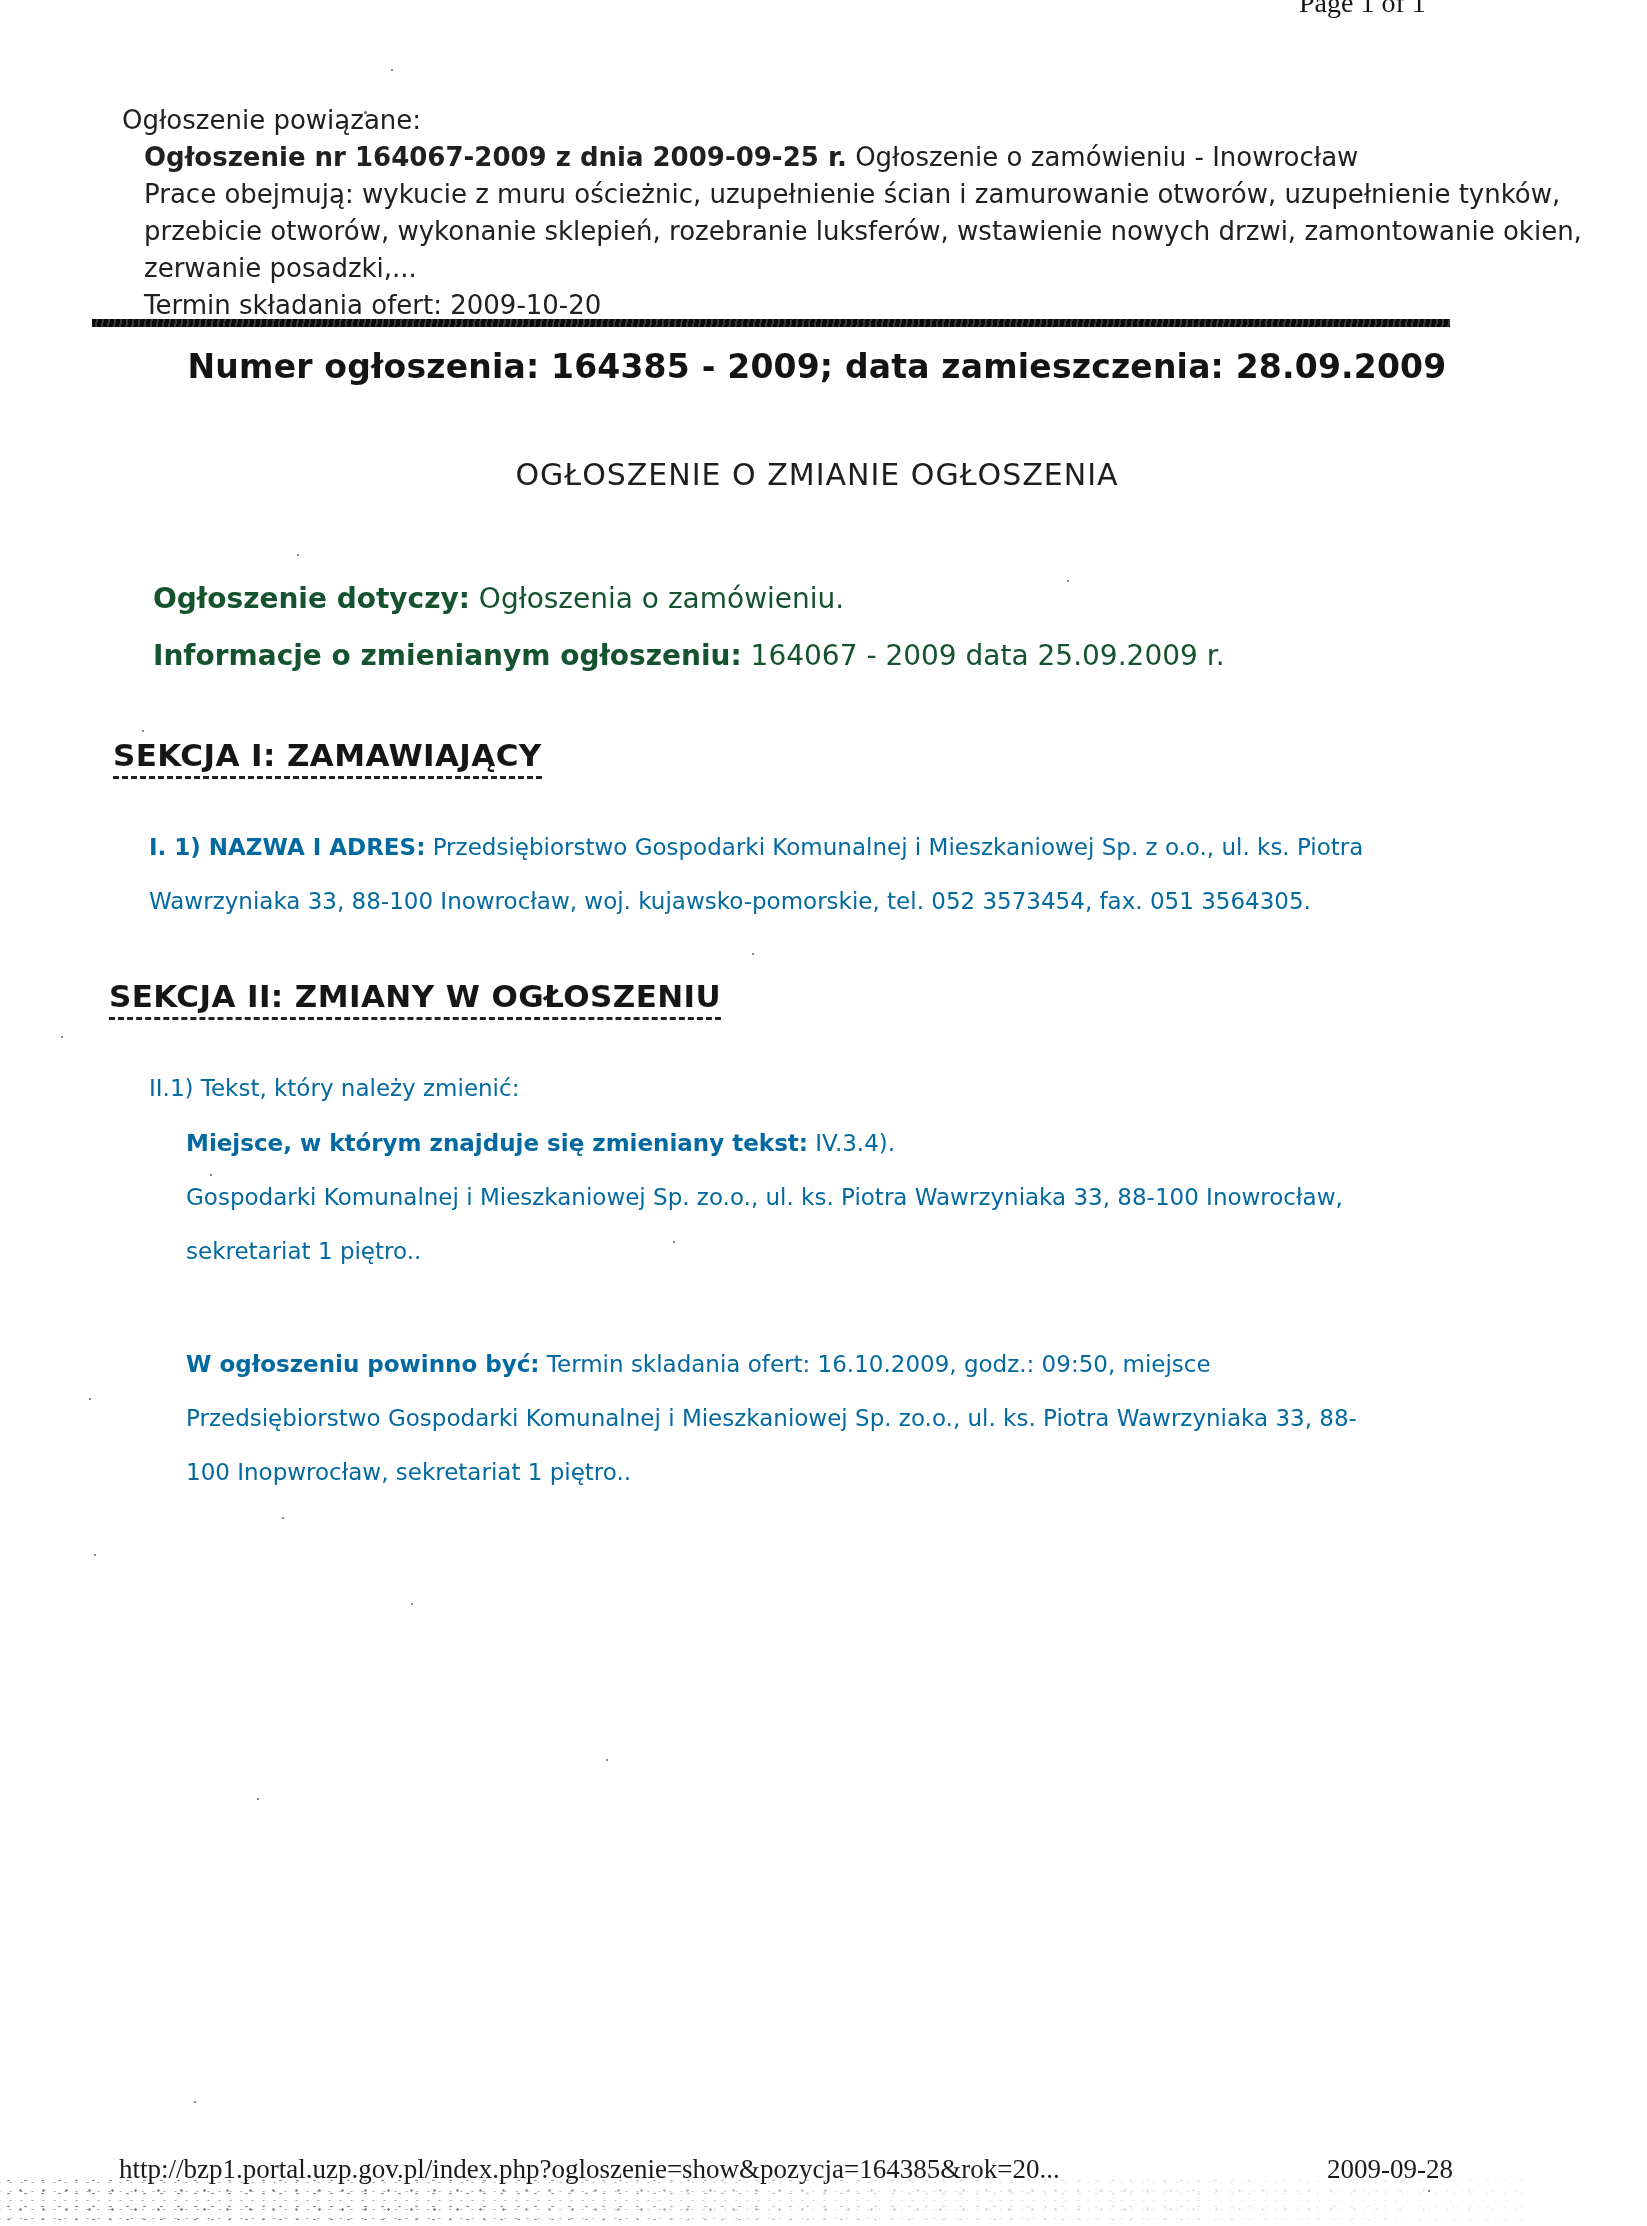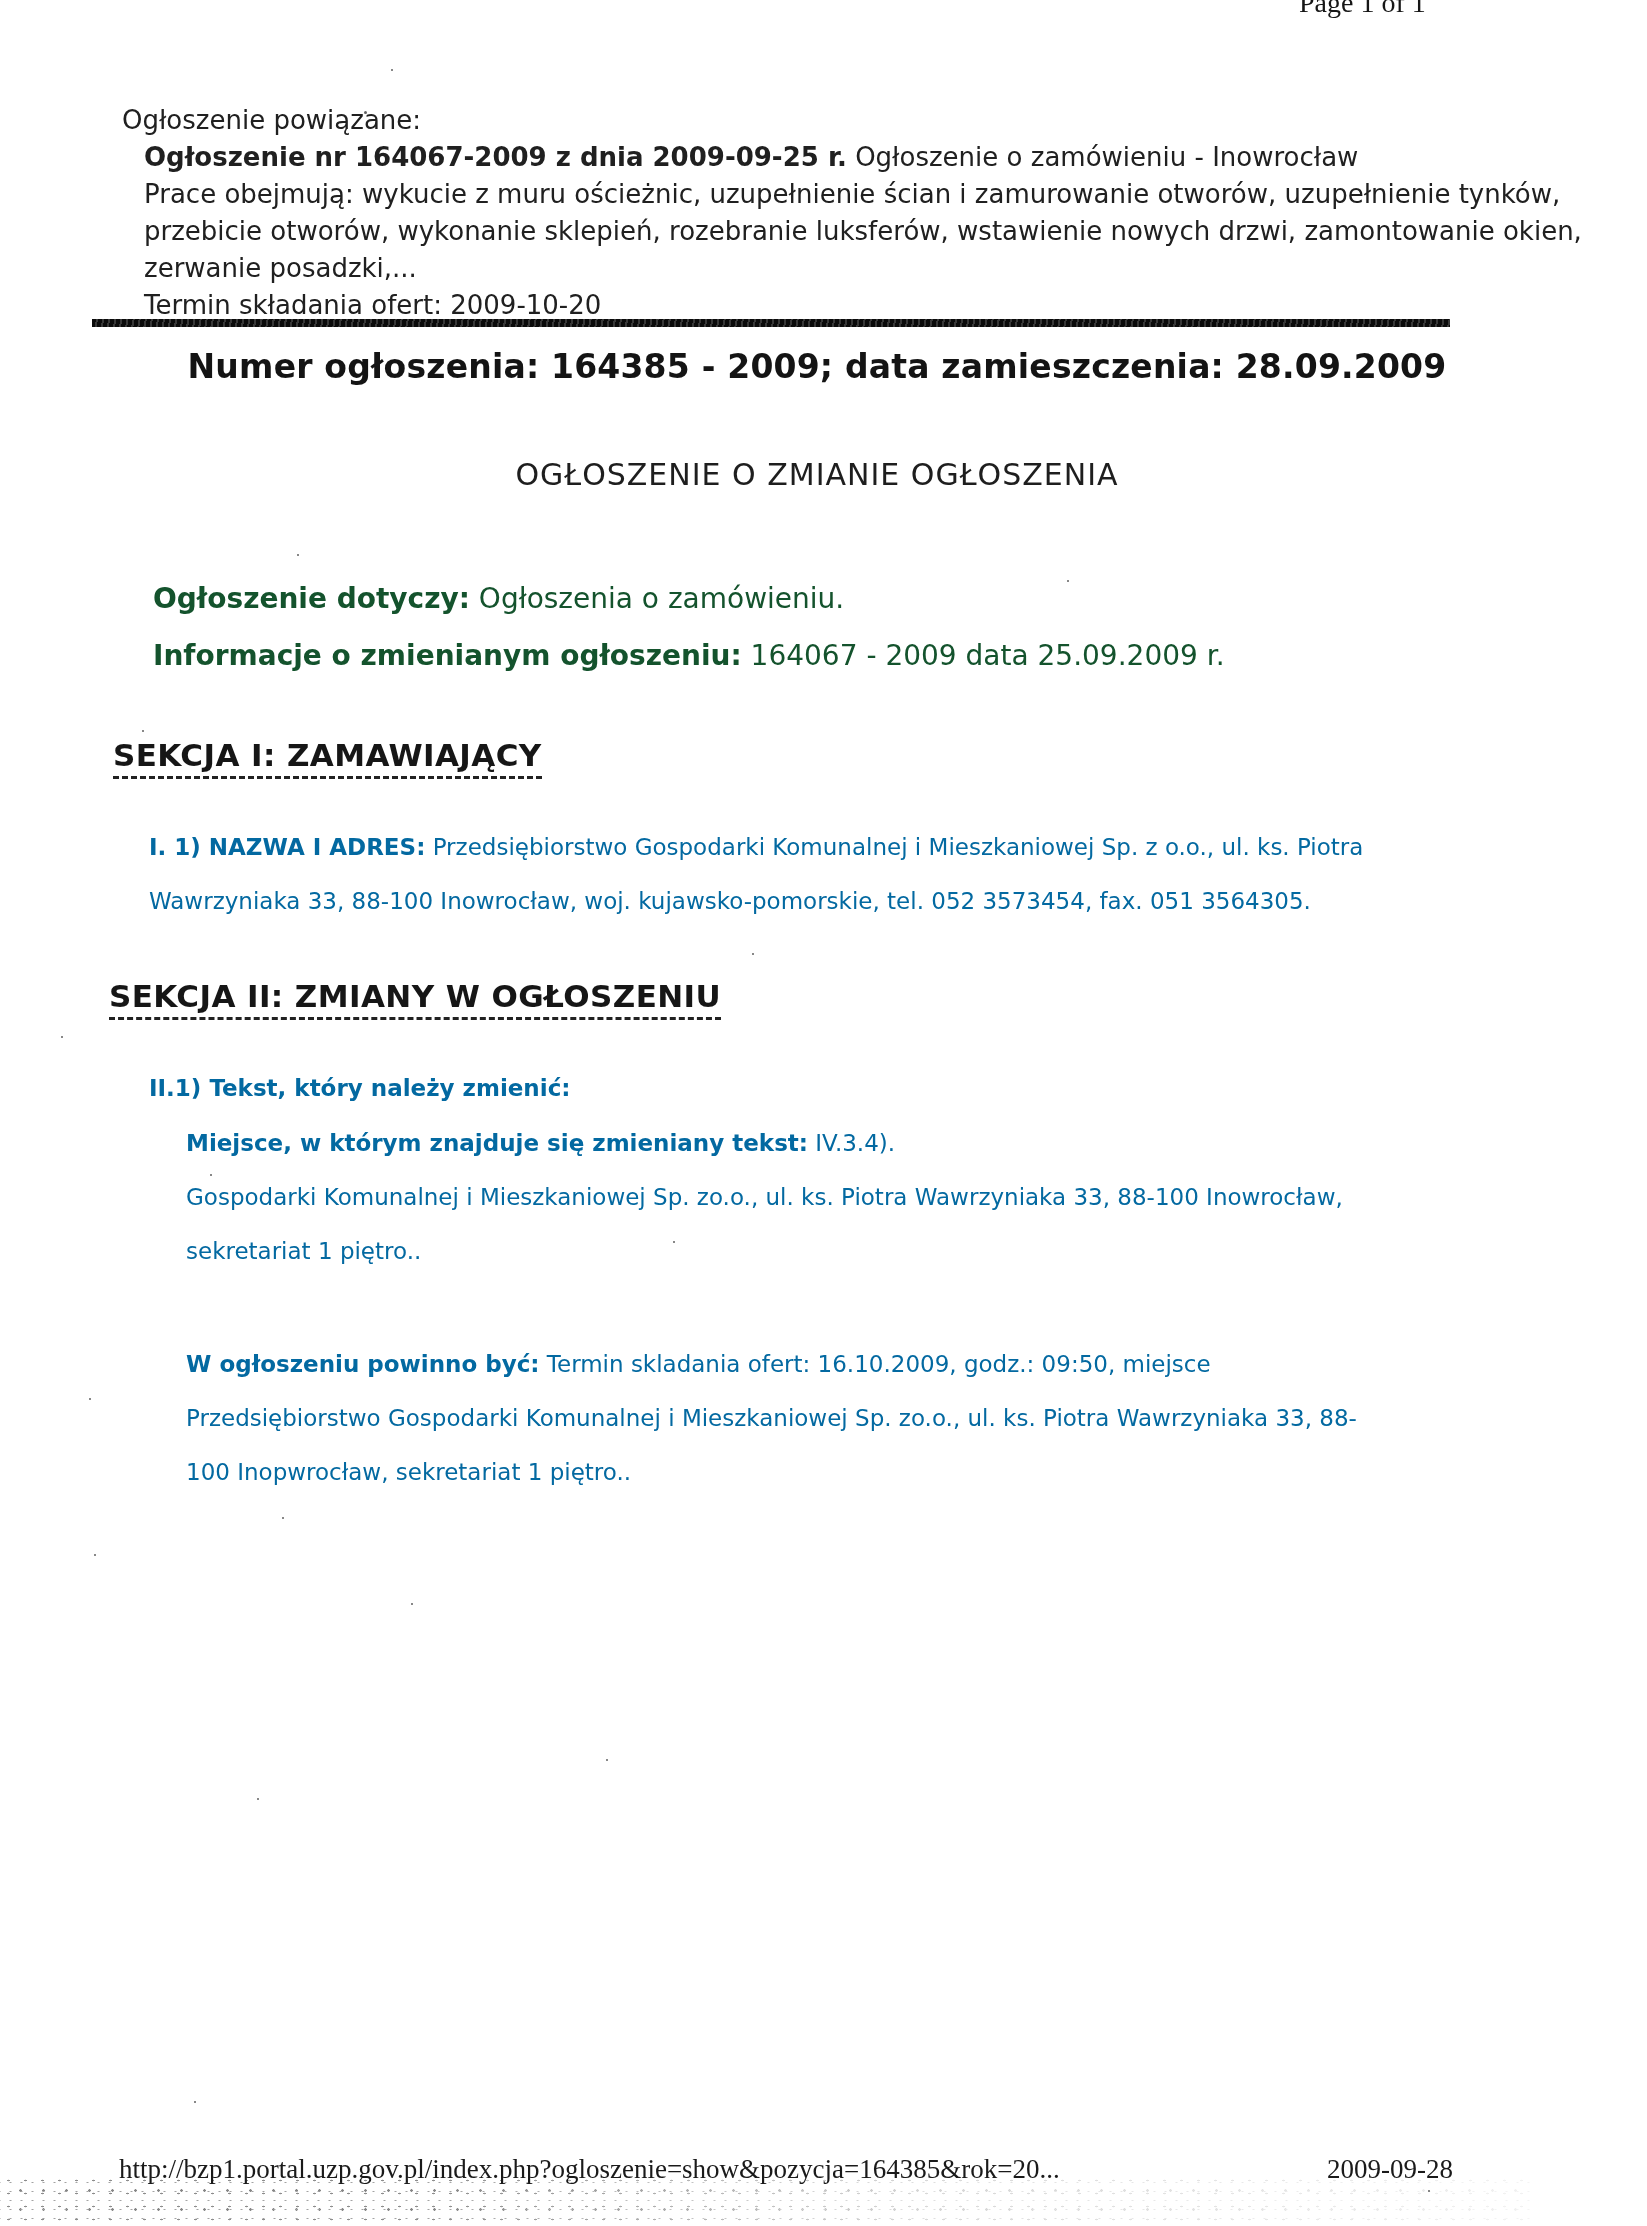--- a/index.html
+++ b/index.html
@@ -63,21 +63,21 @@
     display:inline-block;padding-bottom:3px;
     border-bottom:3px dashed #222;
   }
   .sec1{left:113px;top:737px;}
   .sec2{left:109px;top:978px;}
 
   
   .body-block{position:absolute;font-size:23px;line-height:54px;color:#0369a1;}
   .body-block .line{white-space:nowrap;}
   .name-address{left:149px;top:820px;}
-  .change-label{left:149px;top:1061px;font-weight:bold;}
+  .change-label{left:149px;top:1061px;font-weight:normal;}
   .place-line{left:186px;top:1116px;}
   .is-para{left:186px;top:1170px;}
   .should-para{left:186px;top:1337px;}
 
   
   .footer-url{position:absolute;left:119px;top:2154px;font-size:27px;color:#1a1a1a;white-space:nowrap;font-family:Liberation Serif, serif;}
   .footer-date{position:absolute;left:1327px;top:2154px;font-size:27px;color:#1a1a1a;font-family:Liberation Serif, serif;}
 
   
   .noise-band{

